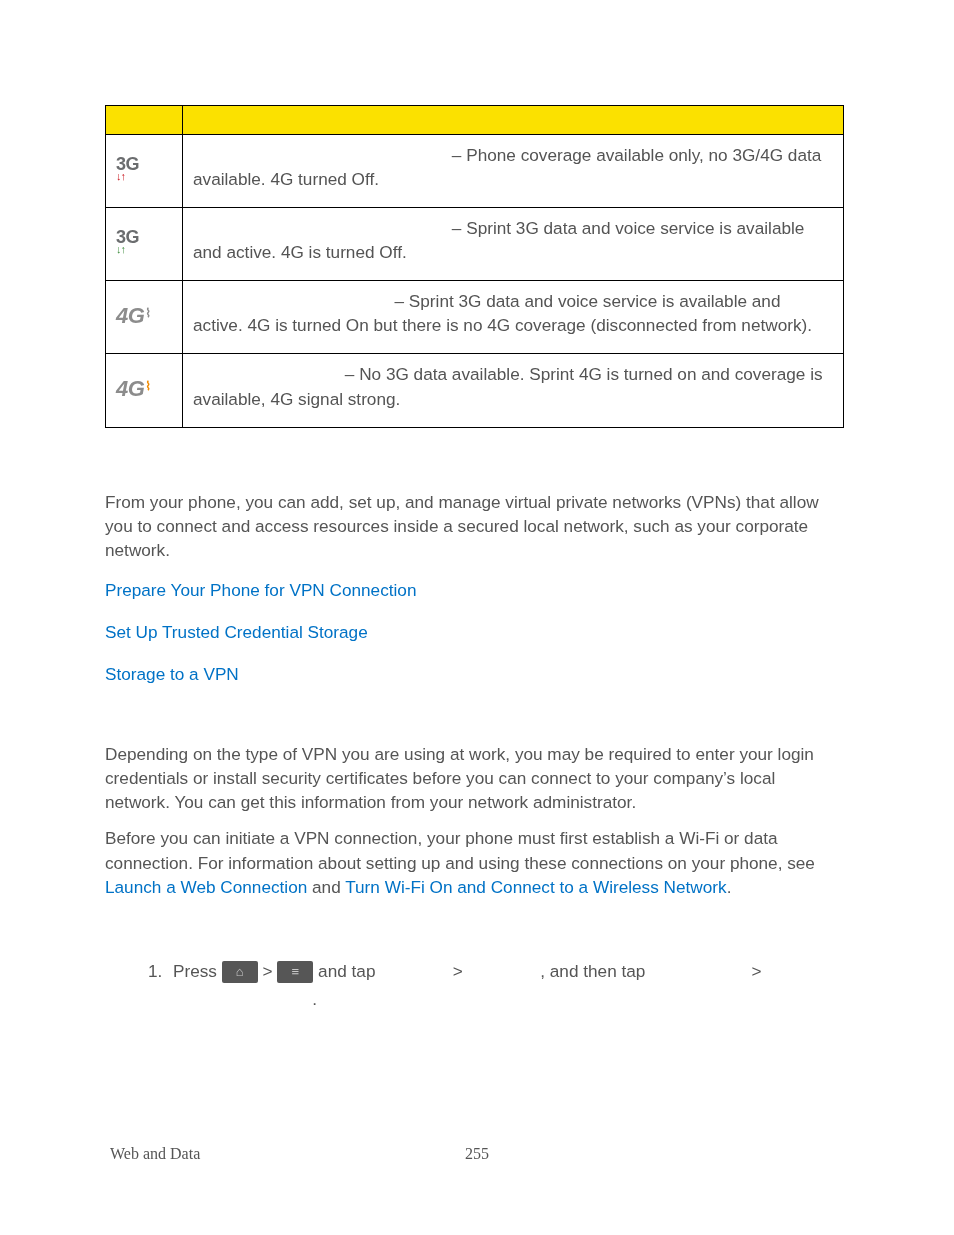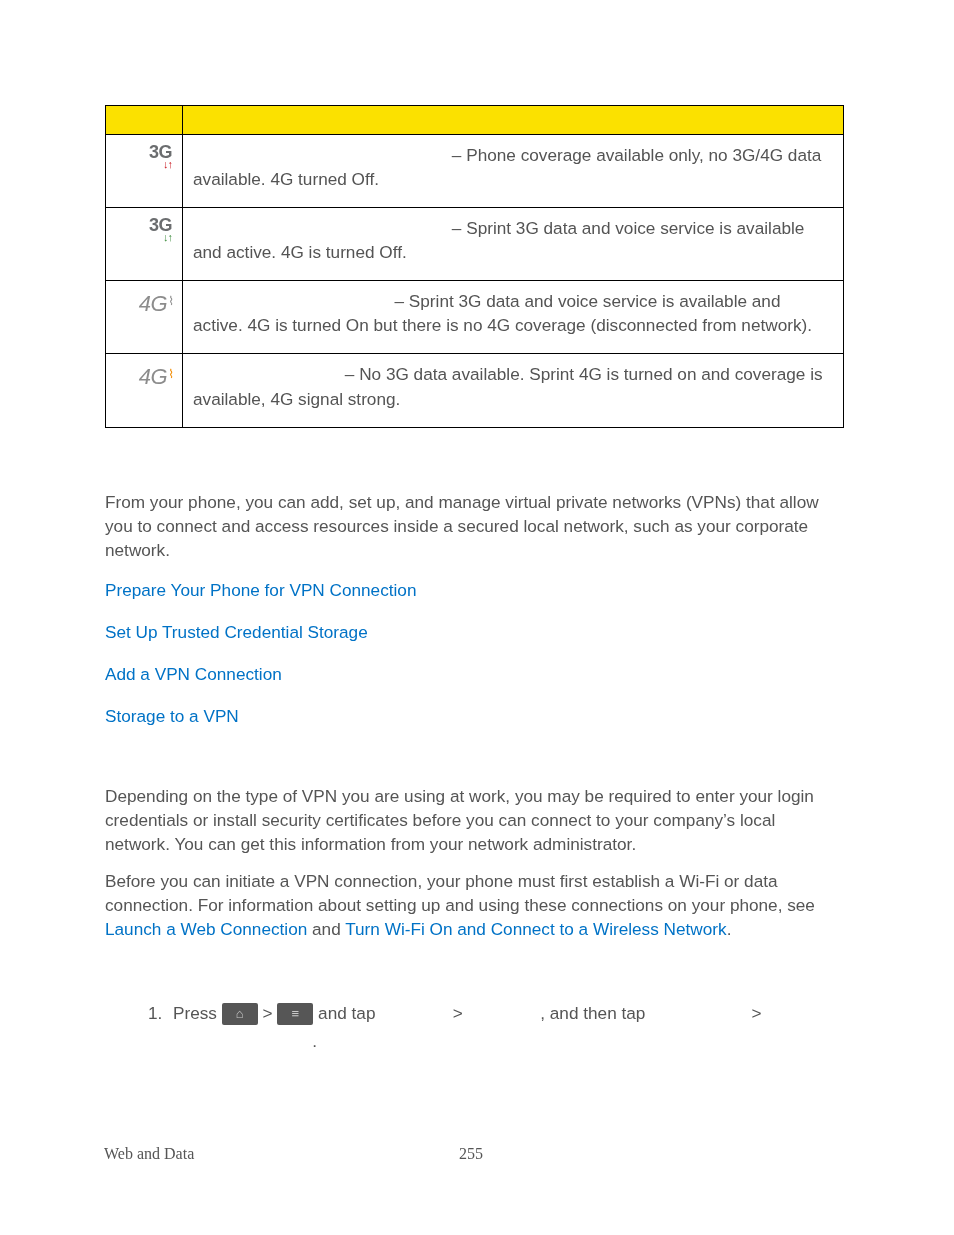--- a/index.html
+++ b/index.html
@@ -36,29 +36,29 @@
     text-align: left;
     padding: 2px 8px;
   }
   table.sig td {
     border: 1.6px solid #000;
     padding: 8px 10px 16px 10px;
     vertical-align: top;
   }
   table.sig td.icon {
     width: 56px;
-    text-align: right;
-    padding-top: 8px;
+    text-align: left;
+    padding-top: 20px;
   }
   .ic-3g { display:inline-block; line-height:1; }
   .ic-3g .g3 { font-weight:700; font-size:18px; color:#6b6d6f; letter-spacing:-0.5px; }
   .ic-3g .arrows { display:block; font-size:11px; letter-spacing:-1px; margin-top:-2px;}
   .ic-3g .arrows.red   { color:#c9161e; }
   .ic-3g .arrows.green { color:#3f8e3f; }
-  .ic-4g { font-weight:400; font-style:italic; font-size:22px; color:#8c8c8c; letter-spacing:-0.5px; }
+  .ic-4g { font-weight:700; font-style:italic; font-size:22px; color:#8c8c8c; letter-spacing:-0.5px; }
   .ic-4g .wave { font-size:12px; font-style:normal; letter-spacing:-1px; position:relative; top:-6px; left:1px;}
   .ic-4g .wave.orange { color:#f28b00; }
   .ic-4g .wave.grey   { color:#8c8c8c; }
 
   td.desc {
     color:#545454;
   }
   td.desc .lead { color:#fff; font-weight:700; }
 
   
@@ -71,21 +71,21 @@
   ol.steps { margin:14px 0 0 0; padding:0 0 0 62px; }
   ol.steps li { margin:0 0 8px 0; padding-left:6px; }
   .btn-ico {
     display:inline-block; width:36px; height:22px;
     background:#565656; color:#c9c9c9;
     vertical-align:middle; text-align:center; line-height:22px;
     font-size:13px; border-radius:2px;
   }
   
   .footer {
-    position:absolute; bottom:72px; left:104px; width:734px;
+    position:absolute; bottom:72px; left:110px; width:734px;
     font-size:16px; color:#555;
     display:flex; justify-content:flex-start;
   }
   .footer .pnum { position:absolute; left:50%; transform:translateX(-50%); }
 </style>
 </head>
 <body>
 
 <div class="page">
 
@@ -142,21 +142,20 @@
     </tbody>
   </table>
 
   <span class="h-hidden">Virtual Private Networks (VPN)</span>
 
   <p class="body">From your phone, you can add, set up, and manage virtual private networks (VPNs) that allow you to connect and access resources inside a secured local network, such as your corporate network.</p>
 
   <ul class="linklist" style="margin-top:16px;">
     <li><a class="link" href="#">Prepare Your Phone for VPN Connection</a></li>
     <li><a class="link" href="#">Set Up Trusted Credential Storage</a></li>
-    <li><a class="link" href="#">Add a VPN Connection</a></li>
     <li><a class="link" href="#">Storage to a VPN</a></li>
   </ul>
 
   <span class="h-hidden">Prepare Your Phone for VPN Connection</span>
 
   <p class="body">Depending on the type of VPN you are using at work, you may be required to enter your login credentials or install security certificates before you can connect to your company’s local network. You can get this information from your network administrator.</p>
 
   <p class="body" style="">
     <span>Before you can initiate a VPN connection, your phone must first establish a Wi-Fi or data connection. For information about setting up and using these connections on your phone, see </span><a class="link" href="#">Launch a Web Connection</a><span> and </span><a class="link" href="#">Turn Wi-Fi On and Connect to a Wireless Network</a><span>.</span>
   </p>

